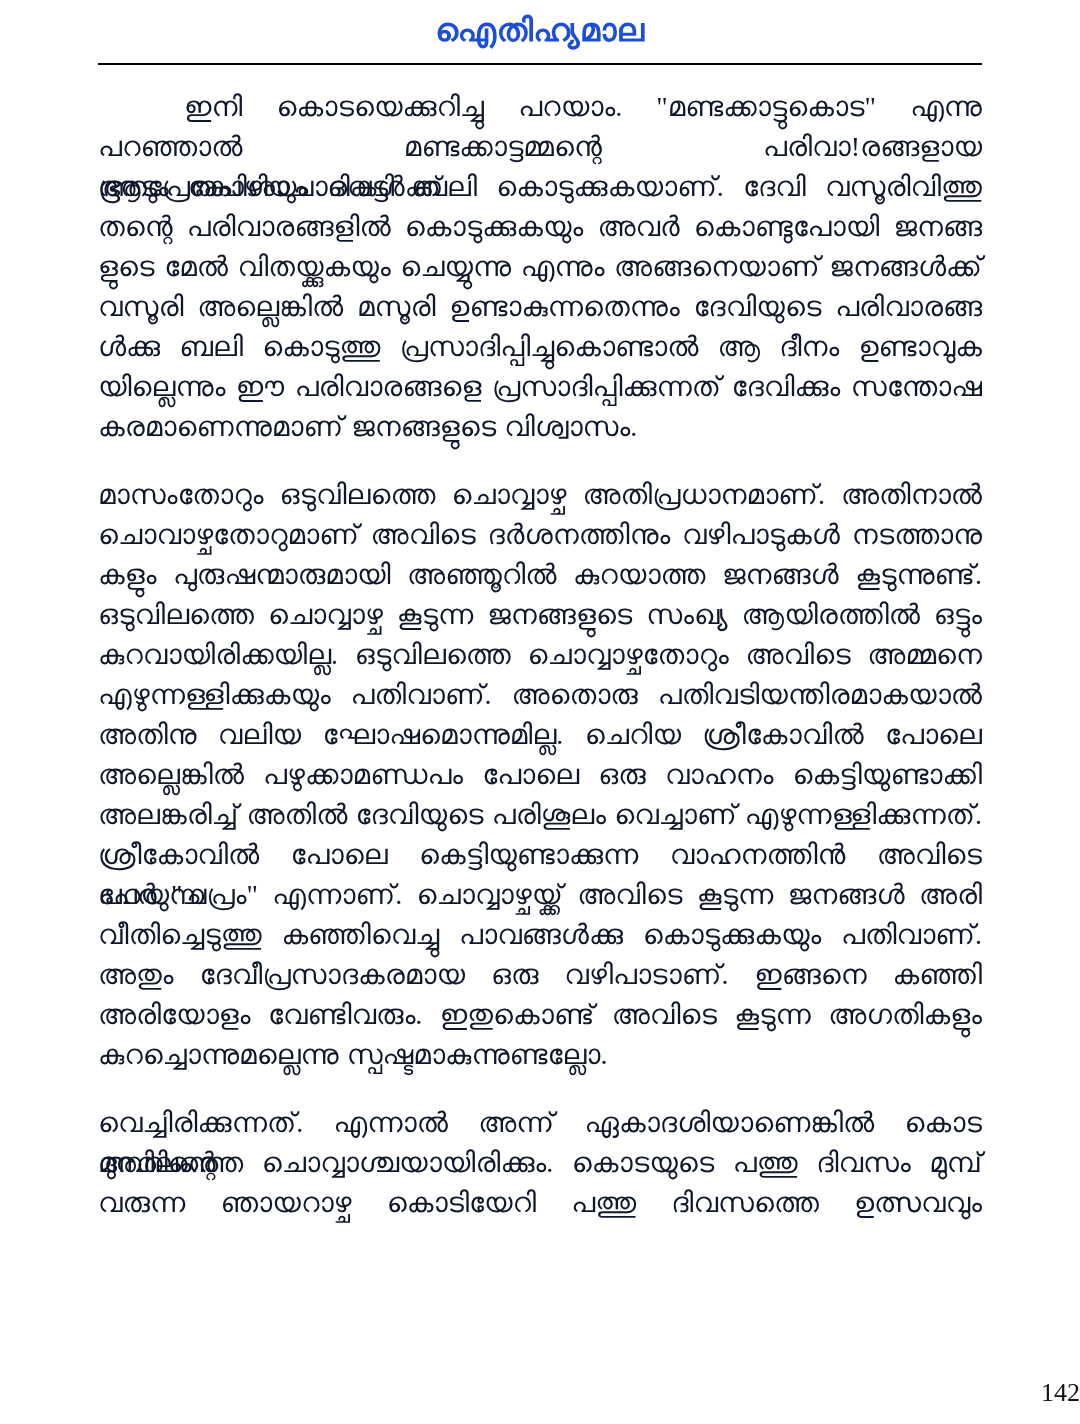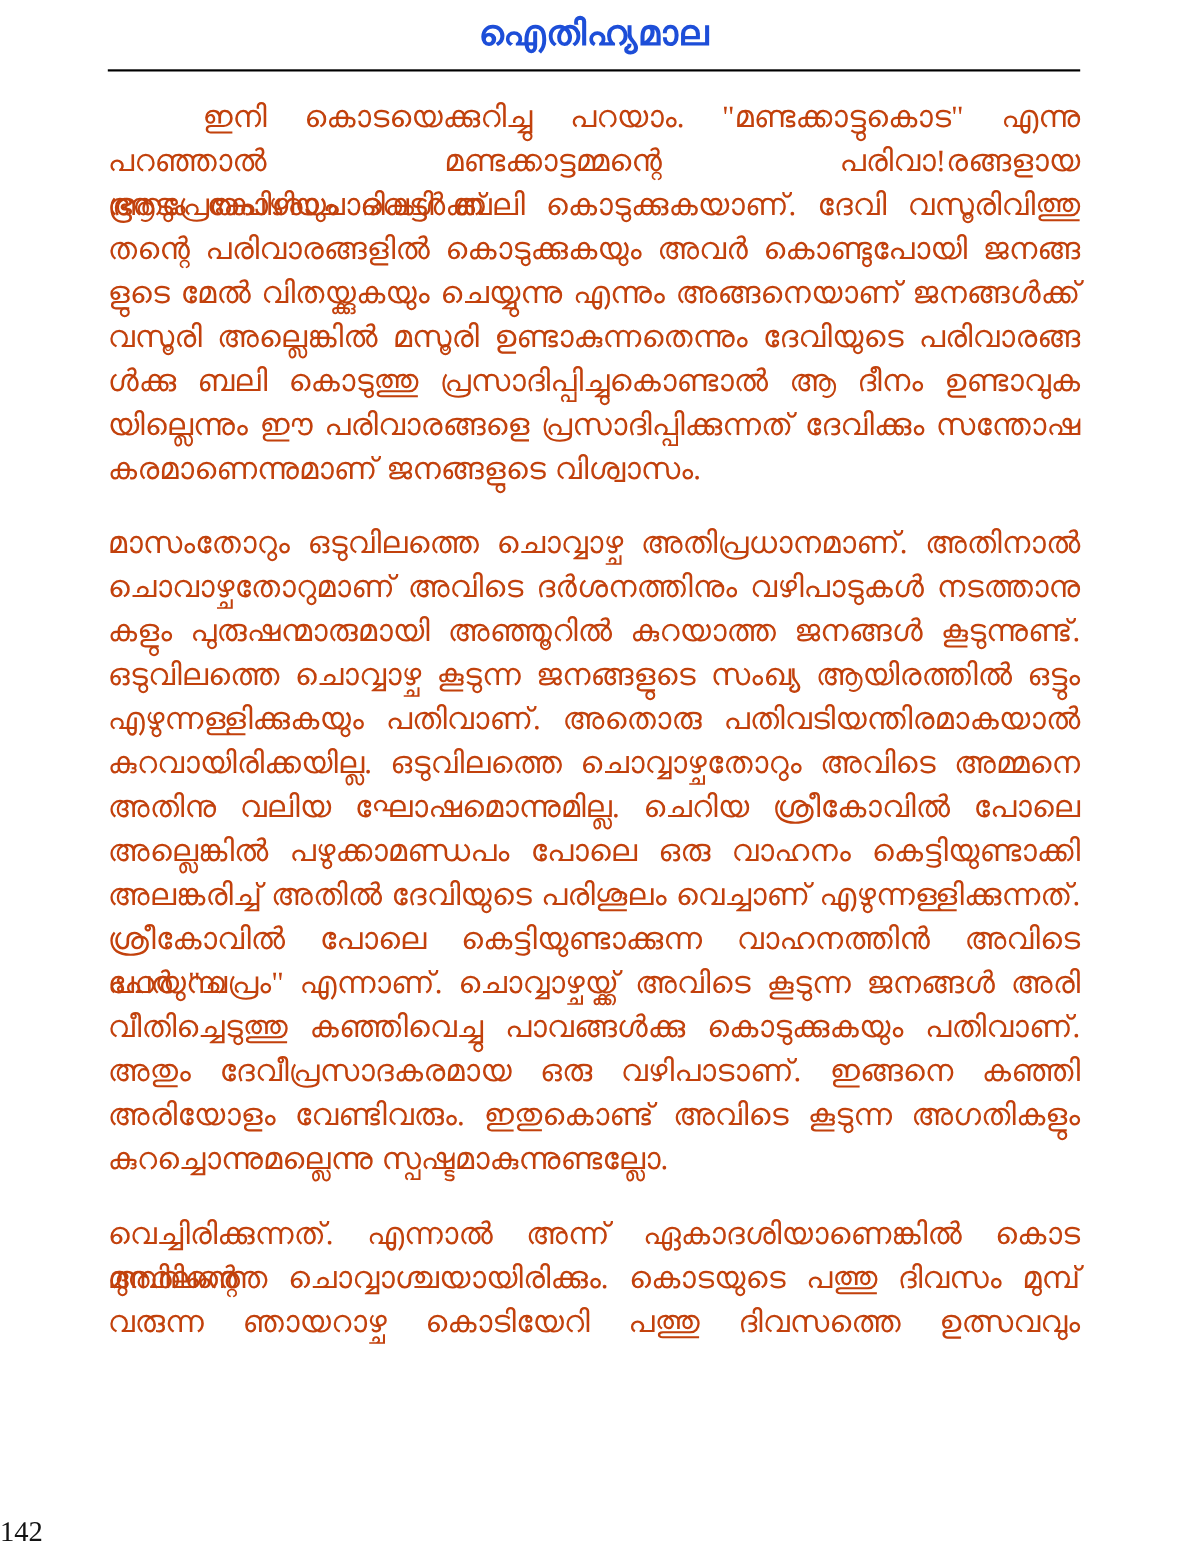--- a/index.html
+++ b/index.html
@@ -32,21 +32,21 @@
     margin: 14px auto 0 auto;
     border: none;
     border-top: 2.5px solid #000000;
     height: 0;
   }
   .body-text {
     width: 884px;
     margin: 22px auto 0 auto;
     font-size: 28px;
     line-height: 40px;
-    color: #c2410c;
+    color: #0f172a;
   }
   .para {
     margin: 0 0 28px 0;
   }
   .para:last-child {
     margin-bottom: 0;
   }
   .line {
     text-align: justify;
     text-align-last: justify;
@@ -59,21 +59,21 @@
     padding-left: 86px;
   }
   .line.last {
     text-align-last: left;
   }
   .page-number {
     position: absolute;
     left: 0;
     right: 0;
     bottom: 16px;
-    text-align: left;
+    text-align: right;
     font-size: 26px;
     color: #131313;
   }
 </style>
 </head>
 <body>
 
 <div class="page">
 
   <div class="page-title">ഐതിഹ്യമാല</div>
@@ -90,22 +90,22 @@
         <div class="line">വസൂരി അല്ലെങ്കിൽ മസൂരി ഉണ്ടാകുന്നതെന്നും ദേവിയുടെ പരിവാരങ്ങ</div>
         <div class="line">ൾക്കു ബലി കൊടുത്തു പ്രസാദിപ്പിച്ചുകൊണ്ടാൽ ആ ദീനം ഉണ്ടാവുക</div>
         <div class="line">യില്ലെന്നും ഈ പരിവാരങ്ങളെ പ്രസാദിപ്പിക്കുന്നത് ദേവിക്കും സന്തോഷ</div>
         <div class="line last">കരമാണെന്നുമാണ് ജനങ്ങളുടെ വിശ്വാസം.</div>
       </div>
       <div class="para">
         <div class="line">മാസംതോറും ഒടുവിലത്തെ ചൊവ്വാഴ്ച അതിപ്രധാനമാണ്. അതിനാൽ</div>
         <div class="line">ചൊവാഴ്ചതോറുമാണ് അവിടെ ദർശനത്തിനും വഴിപാടുകൾ നടത്താനു</div>
         <div class="line">കളും പുരുഷന്മാരുമായി അഞ്ഞൂറിൽ കുറയാത്ത ജനങ്ങൾ കൂടുന്നുണ്ട്.</div>
         <div class="line">ഒടുവിലത്തെ ചൊവ്വാഴ്ച കൂടുന്ന ജനങ്ങളുടെ സംഖ്യ ആയിരത്തിൽ ഒട്ടും</div>
+        <div class="line">കുറവായിരിക്കയില്ല. ഒടുവിലത്തെ ചൊവ്വാഴ്ചതോറും അവിടെ അമ്മനെ</div>
         <div class="line">എഴുന്നള്ളിക്കുകയും പതിവാണ്. അതൊരു പതിവടിയന്തിരമാകയാൽ</div>
-        <div class="line">കുറവായിരിക്കയില്ല. ഒടുവിലത്തെ ചൊവ്വാഴ്ചതോറും അവിടെ അമ്മനെ</div>
         <div class="line">അതിനു വലിയ ഘോഷമൊന്നുമില്ല. ചെറിയ ശ്രീകോവിൽ പോലെ</div>
         <div class="line">അല്ലെങ്കിൽ പഴുക്കാമണ്ഡപം പോലെ ഒരു വാഹനം കെട്ടിയുണ്ടാക്കി</div>
         <div class="line">അലങ്കരിച്ച് അതിൽ ദേവിയുടെ പരിശൂലം വെച്ചാണ് എഴുന്നള്ളിക്കുന്നത്.</div>
         <div class="line">ശ്രീകോവിൽ പോലെ കെട്ടിയുണ്ടാക്കുന്ന വാഹനത്തിൻ അവിടെ പറയുന്ന</div>
         <div class="line">പേർ "ചപ്രം" എന്നാണ്. ചൊവ്വാഴ്ചയ്ക്ക് അവിടെ കൂടുന്ന ജനങ്ങൾ അരി</div>
         <div class="line">വീതിച്ചെടുത്തു കഞ്ഞിവെച്ചു പാവങ്ങൾക്കു കൊടുക്കുകയും പതിവാണ്.</div>
         <div class="line">അതും ദേവീപ്രസാദകരമായ ഒരു വഴിപാടാണ്. ഇങ്ങനെ കഞ്ഞി</div>
         <div class="line">അരിയോളം വേണ്ടിവരും. ഇതുകൊണ്ട് അവിടെ കൂടുന്ന അഗതികളും</div>
         <div class="line last">കുറച്ചൊന്നുമല്ലെന്നു സ്പഷ്ടമാകുന്നുണ്ടല്ലോ.</div>
       </div>

